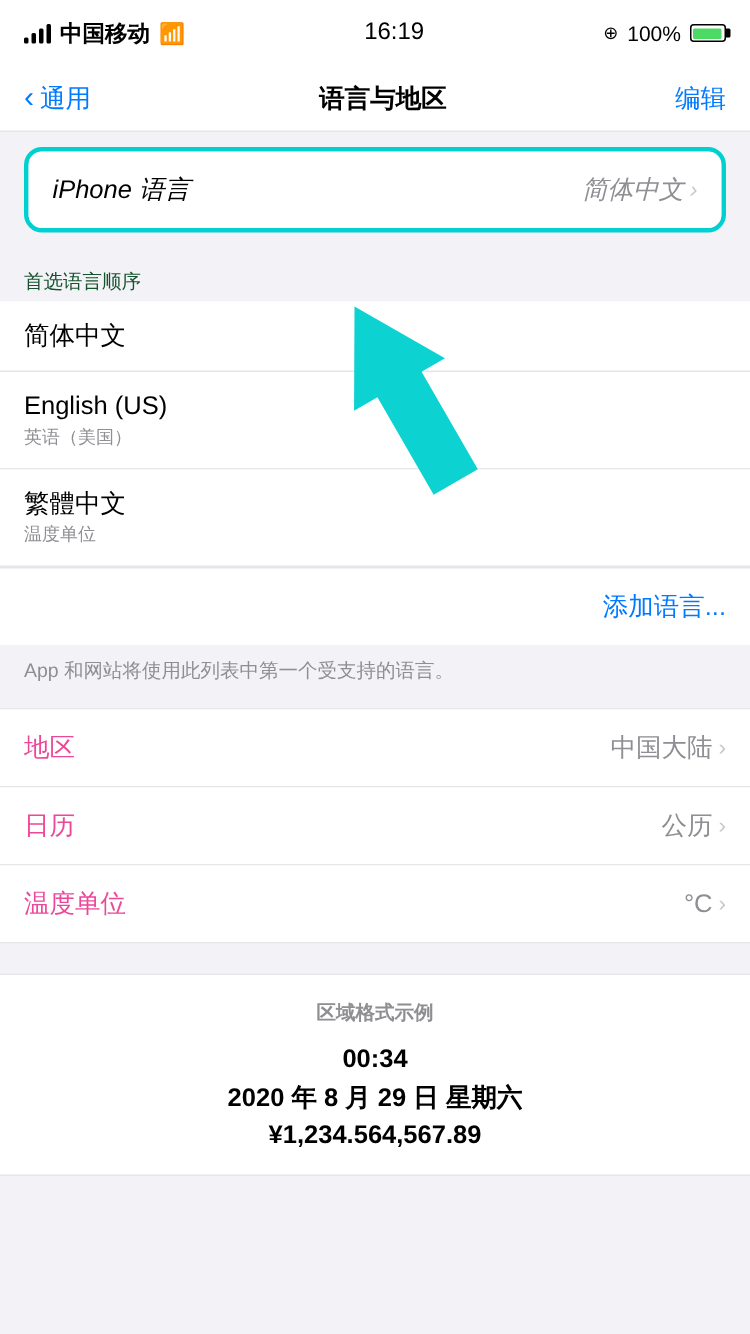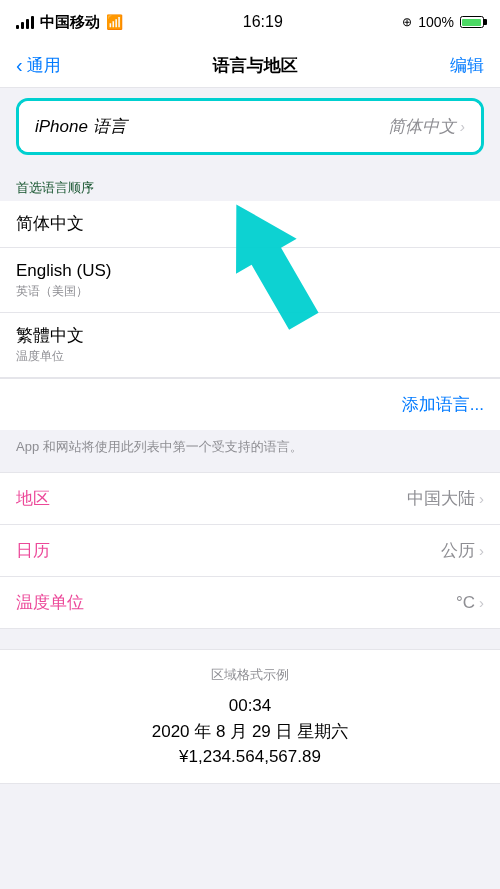--- a/index.html
+++ b/index.html
@@ -230,20 +230,21 @@
     }
 
     
     .format-section {
       margin-top: 20px;
       background: #fff;
       border-top: 1px solid #e5e5ea;
       border-bottom: 1px solid #e5e5ea;
       padding: 16px;
       text-align: center;
+      font-weight: bold;
     }
     .format-title {
       font-size: 13px;
       color: #8e8e93;
       margin-bottom: 8px;
     }
     .format-time {
       font-size: 17px;
       color: #000;
       margin-bottom: 4px;

